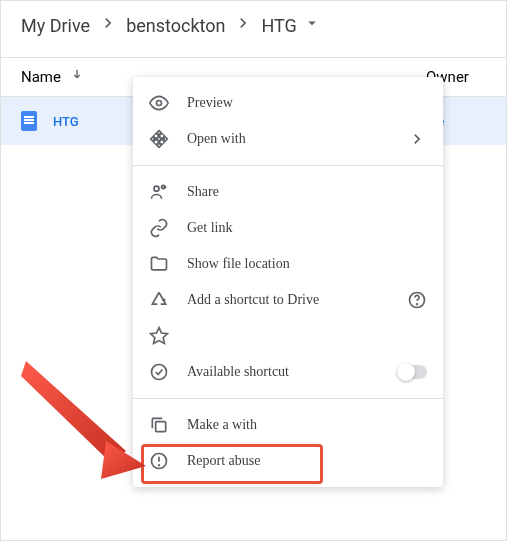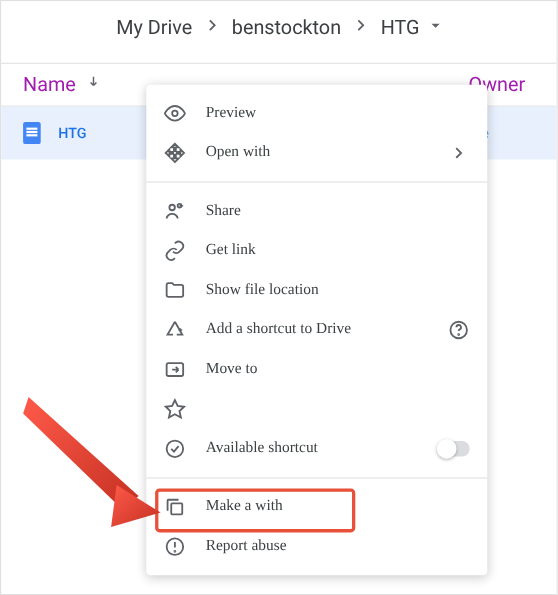--- a/index.html
+++ b/index.html
@@ -13,34 +13,33 @@
     overflow: hidden;
     border: 1px solid #e0e0e0;
   }
   .breadcrumb {
     display: flex;
     align-items: center;
     padding: 8px 16px 8px 20px;
     font-size: 18px;
     color: #3c4043;
     height: 48px;
-    justify-content: center;
   }
   .breadcrumb span { color: #3c4043; }
   .chev { color: #5f6368; margin: 0 8px; }
   .bc-last { color: #5f6368; display: flex; align-items: center; }
   .caret { margin-left: 6px; }
   .header-row {
     display: flex;
     align-items: center;
     height: 40px;
     border-bottom: 1px solid #e0e0e0;
     border-top: 1px solid #e0e0e0;
-    font-size: 18px;
-    color: #a21caf;
+    font-size: 15px;
+    color: #000000;
     padding: 0 20px;
     margin-top: 8px;
   }
   .col-name { flex: 1; display: flex; align-items: center; gap: 8px; }
   .col-owner { width: 60px; }
   .file-row {
     display: flex;
     align-items: center;
     height: 48px;
     background: #e8f0fe;
@@ -253,29 +252,20 @@
       <svg viewBox="0 0 24 24" fill="none" stroke="#5f6368" stroke-width="2">
           <circle cx="12" cy="12" r="9"></circle>
           <path d="M9.5 9a2.5 2.5 0 1 1 3.5 2.3c-.8.4-1 1-1 1.7"></path>
           <circle cx="12" cy="17" r="0.5" fill="#5f6368"></circle>
         </svg>
     </span>
   </div>
   <div class="menu-item">
     <span class="menu-icon">
       <svg viewBox="0 0 24 24" fill="none" stroke="#5f6368" stroke-width="2">
-          <rect x="3" y="5" width="18" height="14" rx="2"></rect>
-          <path d="M9 12h7m0 0l-3-3m3 3l-3 3"></path>
-        </svg>
-    </span>
-    <span>Move to</span>
-  </div>
-  <div class="menu-item">
-    <span class="menu-icon">
-      <svg viewBox="0 0 24 24" fill="none" stroke="#5f6368" stroke-width="2">
           <polygon points="12 2 15 8.5 22 9.3 17 14 18.5 21 12 17.5 5.5 21 7 14 2 9.3 9 8.5"></polygon>
         </svg>
     </span>
   </div>
   <div class="menu-item">
     <span class="menu-icon">
       <svg viewBox="0 0 24 24" fill="none" stroke="#5f6368" stroke-width="2">
           <circle cx="12" cy="12" r="9"></circle>
           <path d="M8 12l3 3 5-6"></path>
         </svg>

